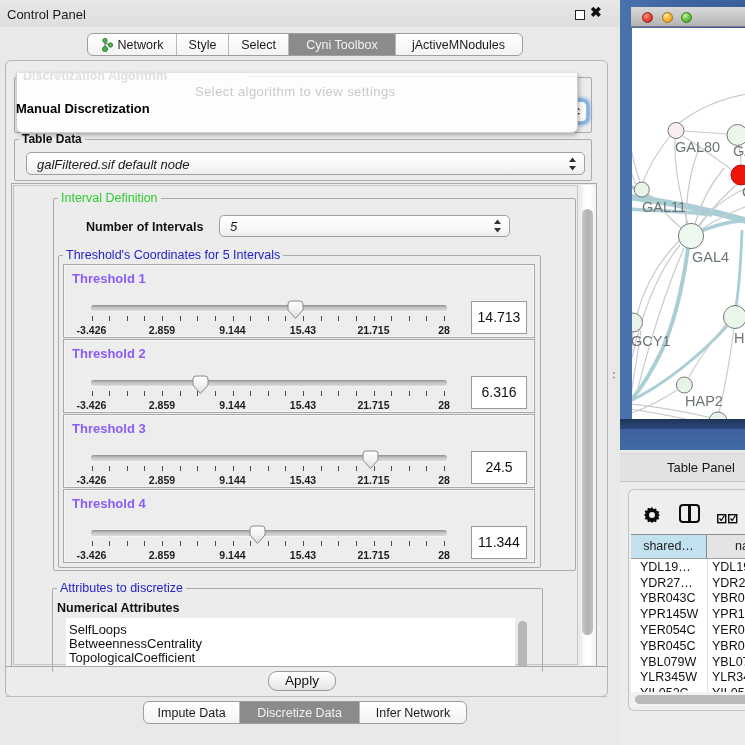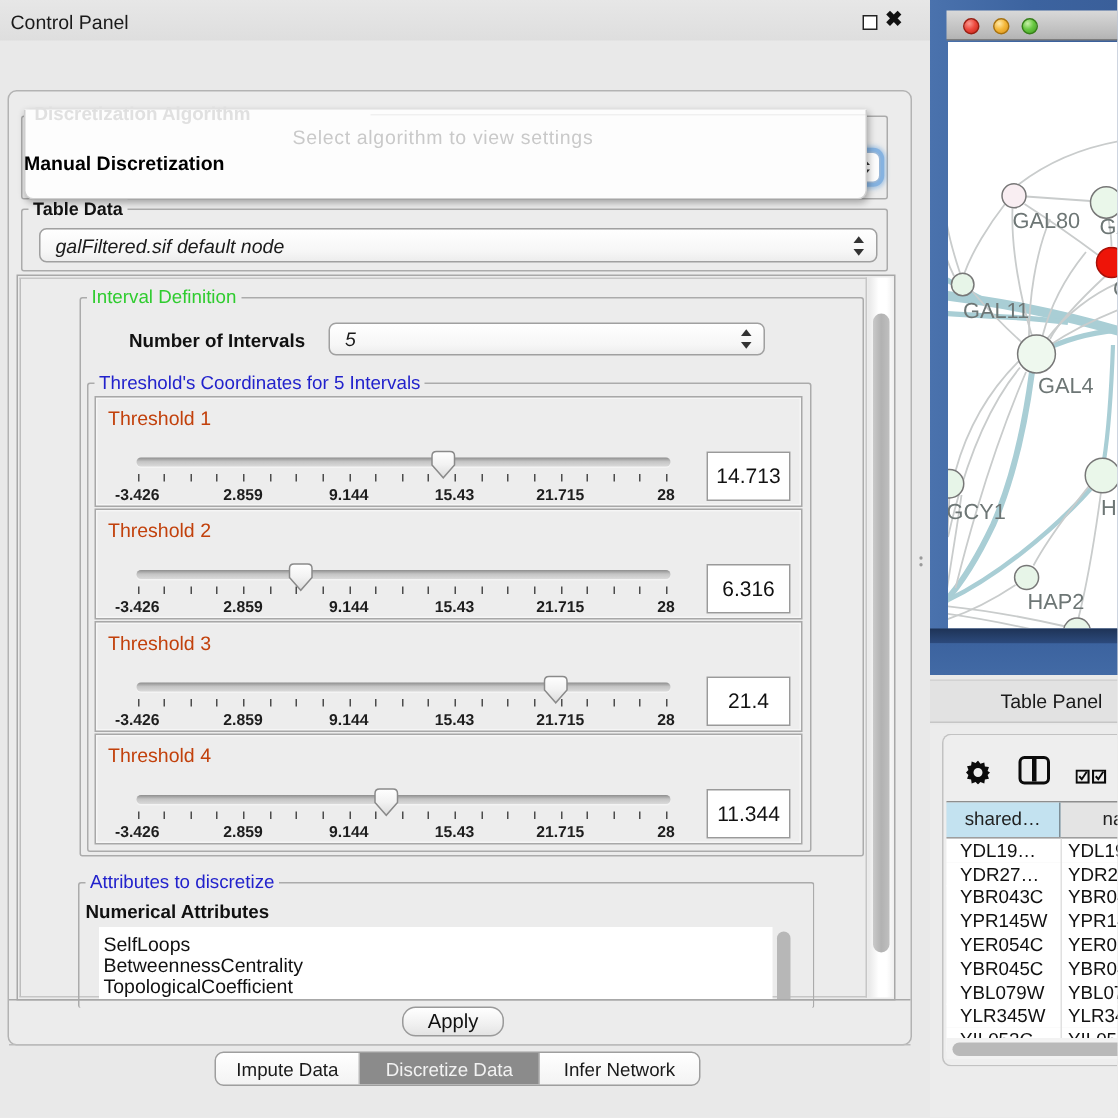--- a/index.html
+++ b/index.html
@@ -37,21 +37,21 @@
 
 #scrollpane { left:11px; top:183px; width:586px; height:484px; border:1px solid #a8a8a8; background:#ececec; }
 #innerpanel { left:1px; top:1px; width:565px; height:480px; border:1px solid #c6c6c6; border-left:1px solid #bdbdbd; background:#ececec; }
 #vsb { left:567px; top:1px; width:17px; height:480px; background:linear-gradient(90deg,#e8e8e8,#ffffff 40%,#ffffff 70%,#f0f0f0); }
 #vsbthumb { left:3px; top:24px; width:11px; height:426px; border-radius:6px;
   background:linear-gradient(90deg,#c9c9c9,#b2b2b2 50%,#bfbfbf); }
 
 
 .tpanel { position:absolute; left:0px; width:472px; height:74px; background:#ededed;
   border:1px solid #a8a8a8; box-shadow:inset 0 0 0 1px #f6f6f6; }
-.tname { position:absolute; left:8px; top:6px; font-size:13px; font-weight:normal; color:#c2410c; }
+.tname { position:absolute; left:8px; top:6px; font-size:13px; font-weight:bold; color:#8b5cf6; }
 .track { position:absolute; left:27px; top:40px; width:356px; height:6px; border-radius:3px;
   background:linear-gradient(#8e8e8e,#c4c4c4 45%,#dadada); box-shadow:0 1px 0 #f4f4f4; }
 .tick { position:absolute; top:51px; width:1px; height:5px; background:#4c4c4c; }
 .tlab { position:absolute; top:59px; width:60px; text-align:center; font-size:10.5px; font-weight:bold; color:#1d1d1d; }
 .thumb { position:absolute; top:35px; }
 .tval { position:absolute; left:407px; top:36px; width:56px; height:33px; background:#fff;
   border:1px solid #9a9a9a; font-size:14px; color:#111; text-align:center; line-height:31px; }
 
 
 #attrlist { left:66px; top:618px; width:449px; height:48px; background:#fff; font-size:13px; color:#111; overflow:hidden; padding-top:5px; }
@@ -110,20 +110,34 @@
 <body>
 <div id="app">
 
   <div id="titlebar" class="abs"></div>
   <div id="titletext" class="abs">Control Panel</div>
   <div id="floatico" class="abs"></div>
   <div id="closeico" class="abs">✖</div>
 
   <div id="panel" class="abs"></div>
 
+  <div id="toptabs" class="abs tabstrip">
+    <div class="tabseg" style="width:89px">
+      <svg width="13" height="16" viewBox="0 0 13 16" style="margin-right:4px">
+        <path d="M4 3 L4 12 M4 6 L9 8" stroke="#555" stroke-width="1"></path>
+        <circle cx="4" cy="3.5" r="2.2" fill="#4caf50" stroke="#2c7a2e" stroke-width="0.8"></circle>
+        <circle cx="4" cy="12" r="2.6" fill="#4caf50" stroke="#2c7a2e" stroke-width="0.8"></circle>
+        <circle cx="9.5" cy="8" r="2.2" fill="#4caf50" stroke="#2c7a2e" stroke-width="0.8"></circle>
+      </svg>
+      Network</div>
+    <div class="tabseg" style="width:52px">Style</div>
+    <div class="tabseg" style="width:60px">Select</div>
+    <div class="tabseg sel" style="width:107px">Cyni Toolbox</div>
+    <div class="tabseg" style="width:125px">jActiveMNodules</div>
+  </div>
 
   <div class="gbox" style="left:14px; top:77px; width:578px; height:56px;"></div>
   <div id="bluestep" class="abs"><svg width="19" height="19" viewBox="0 0 19 19">
         <path d="M9.5 4 L13 8 L6 8 Z" fill="#333"></path>
         <path d="M9.5 15 L13 11 L6 11 Z" fill="#333"></path>
       </svg></div>
 
   <div class="gbox" style="left:14px; top:139px; width:578px; height:42px;"></div>
   <div class="glabel" style="left:19px; top:133px; font-weight:bold; font-size:12px; color:#111;">Table Data</div>
   <div class="combo abs" style="left:26px; top:152px; width:559px; height:23px;">
@@ -273,21 +287,21 @@
   <svg class="thumb" style="left:297.5px" width="18" height="20" viewBox="0 0 18 20">
     <defs>
             <linearGradient id="thg3" x1="0" y1="0" x2="0" y2="1">
       <stop offset="0" stop-color="#ffffff"></stop>
               <stop offset="0.5" stop-color="#f2f2f2"></stop>
               <stop offset="1" stop-color="#dcdcdc"></stop>
             </linearGradient>
           </defs>
     <path d="M 4 1 L 13 1 Q 16 1 16 4 L 16 10 L 8.5 18.5 L 1 10 L 1 4 Q 1 1 4 1 Z" fill="url(#thg3)" stroke="#8a8a8a" stroke-width="1"></path>
   </svg>
-  <div class="tval">21.4</div>
+  <div class="tval">24.5</div>
 </div>
 <div class="tpanel" style="top:225px">
   <div class="tname">Threshold 4</div>
   <div class="track"></div>
   <div class="tick" style="left:27.5px"></div>
         <div class="tick" style="left:45.1px"></div>
         <div class="tick" style="left:62.8px"></div>
         <div class="tick" style="left:80.4px"></div>
         <div class="tick" style="left:98.0px"></div>
         <div class="tick" style="left:115.6px"></div>

